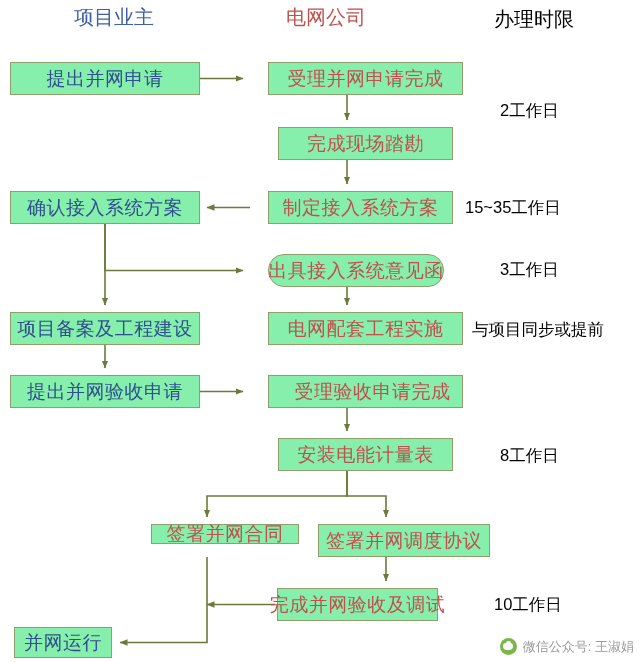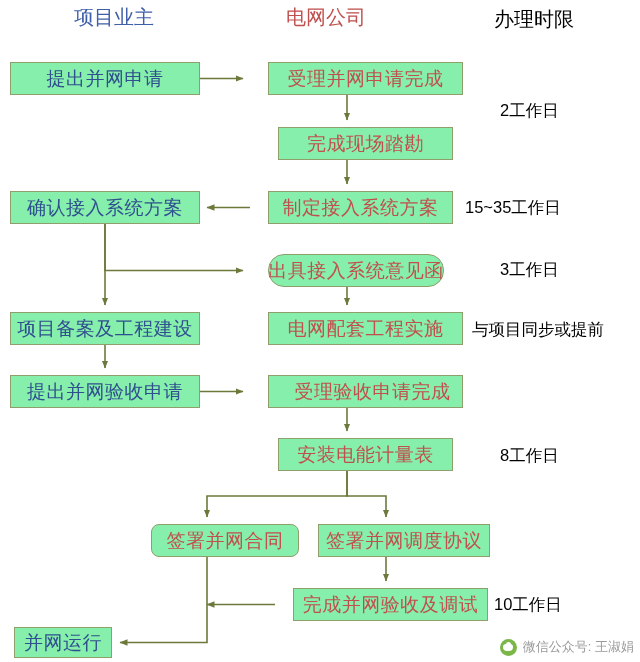--- a/index.html
+++ b/index.html
@@ -57,21 +57,21 @@
     width: 640px;
     height: 662px;
     pointer-events: none;
   }
 
   .wm {
     position: absolute;
     right: 6px;
     bottom: 6px;
     display: flex;
-    align-items: flex-end;
+    align-items: flex-start;
     gap: 6px;
     color: #9a9a9a;
     font-size: 13px;
     white-space: nowrap;
   }
   .wm-logo {
     width: 17px;
     height: 17px;
     border-radius: 50%;
     background: #7ab648;
@@ -147,23 +147,23 @@
   <div class="node red" style="left:250px; top:62px;  width:195px; height:33px;">受理并网申请完成</div>
   <div class="node red" style="left:260px; top:127px; width:175px; height:33px;">完成现场踏勘</div>
   <div class="node blue" style="left:10px;  top:191px; width:190px; height:33px;">确认接入系统方案</div>
   <div class="node red" style="left:250px; top:191px; width:185px; height:33px;">制定接入系统方案</div>
   <div class="node red" style="left:250px; top:254px; width:176px; height:33px;border-radius:16px;">出具接入系统意见函</div>
   <div class="node blue" style="left:10px;  top:312px; width:190px; height:33px;">项目备案及工程建设</div>
   <div class="node red" style="left:250px; top:312px; width:195px; height:33px;">电网配套工程实施</div>
   <div class="node blue" style="left:10px;  top:375px; width:190px; height:33px;">提出并网验收申请</div>
   <div class="node red" style="left:250px; top:375px; width:195px; height:33px;padding-left:14px;">受理验收申请完成</div>
   <div class="node red" style="left:260px; top:438px; width:175px; height:33px;">安装电能计量表</div>
-  <div class="node red" style="left:133px; top:524px; width:148px; height:33px;border-radius:8px;">签署并网合同</div>
+  <div class="node red" style="left:133px; top:524px; width:148px; height:20px;">签署并网合同</div>
   <div class="node red" style="left:300px; top:524px; width:172px; height:33px;font-family:Liberation Mono, monospace;">签署并网调度协议</div>
-  <div class="node red" style="left:275px; top:588px; width:195px; height:33px;text-align:center;">完成并网验收及调试</div>
+  <div class="node red" style="left:259px; top:588px; width:161px; height:33px;text-align:center;">完成并网验收及调试</div>
   <div class="node blue" style="left:14px;  top:627px; width:98px;  height:31px;">并网运行</div>
 
   <div class="timelabel" style="left:500px; top:100px;">2工作日</div>
   <div class="timelabel" style="left:465px; top:197px;">15~35工作日</div>
   <div class="timelabel" style="left:500px; top:259px;">3工作日</div>
   <div class="timelabel" style="left:472px; top:319px;">与项目同步或提前</div>
   <div class="timelabel" style="left:500px; top:445px;">8工作日</div>
   <div class="timelabel" style="left:494px; top:594px;">10工作日</div>
 
   <div class="wm">

